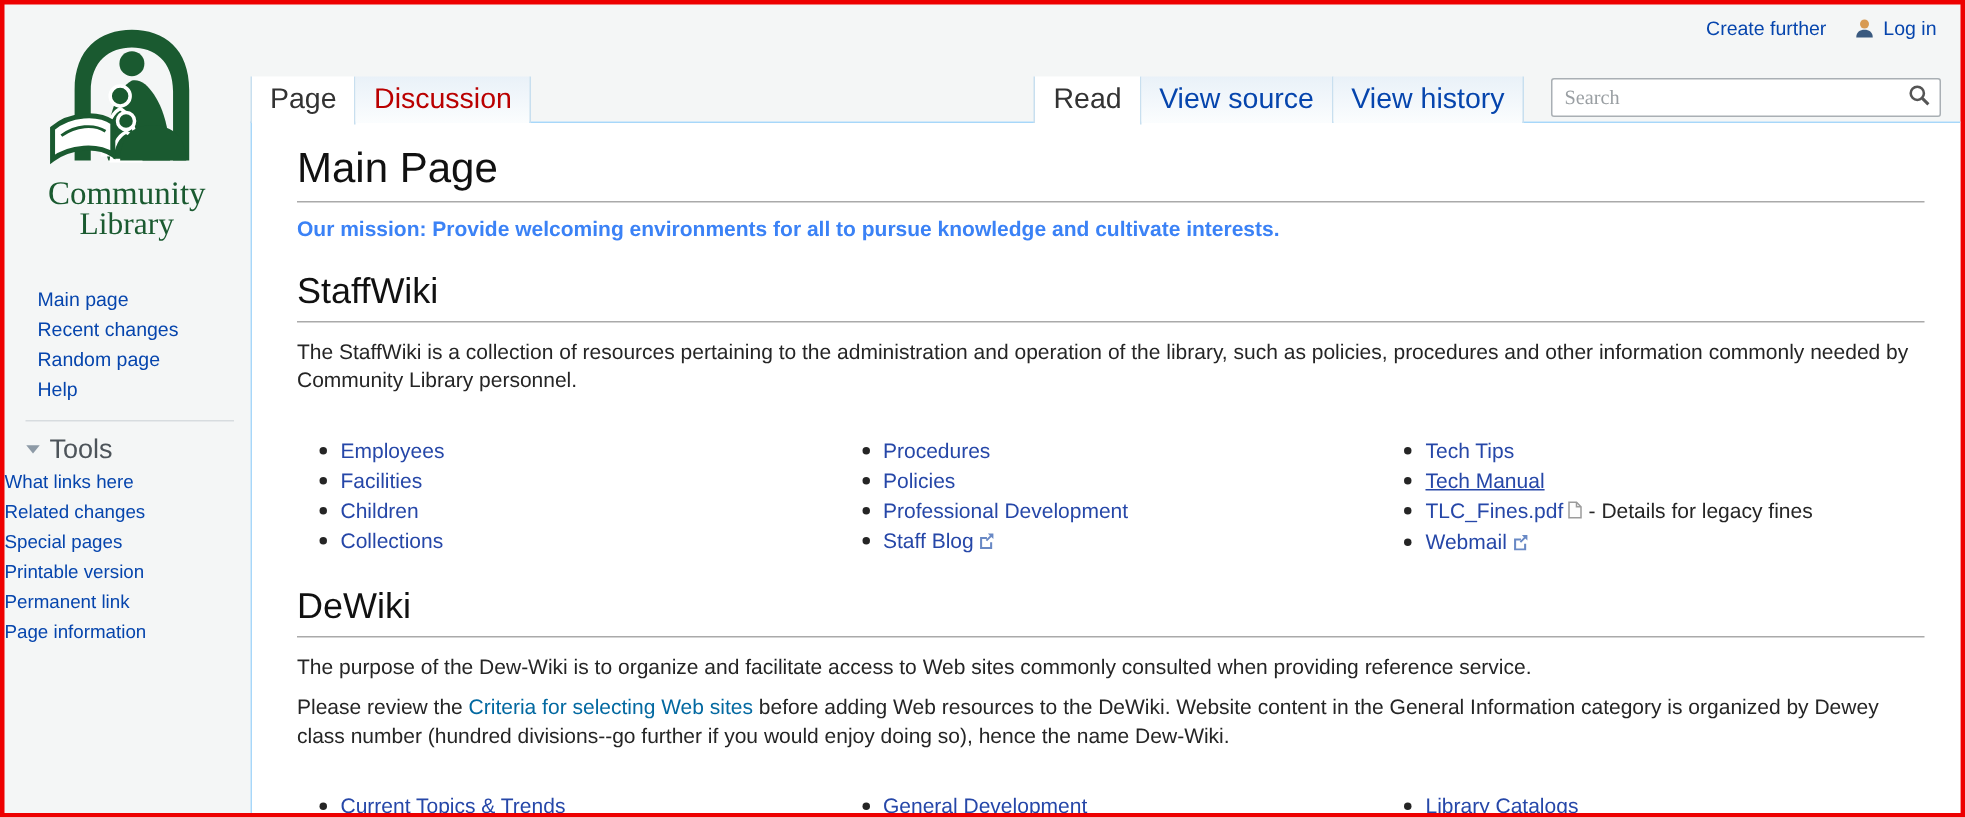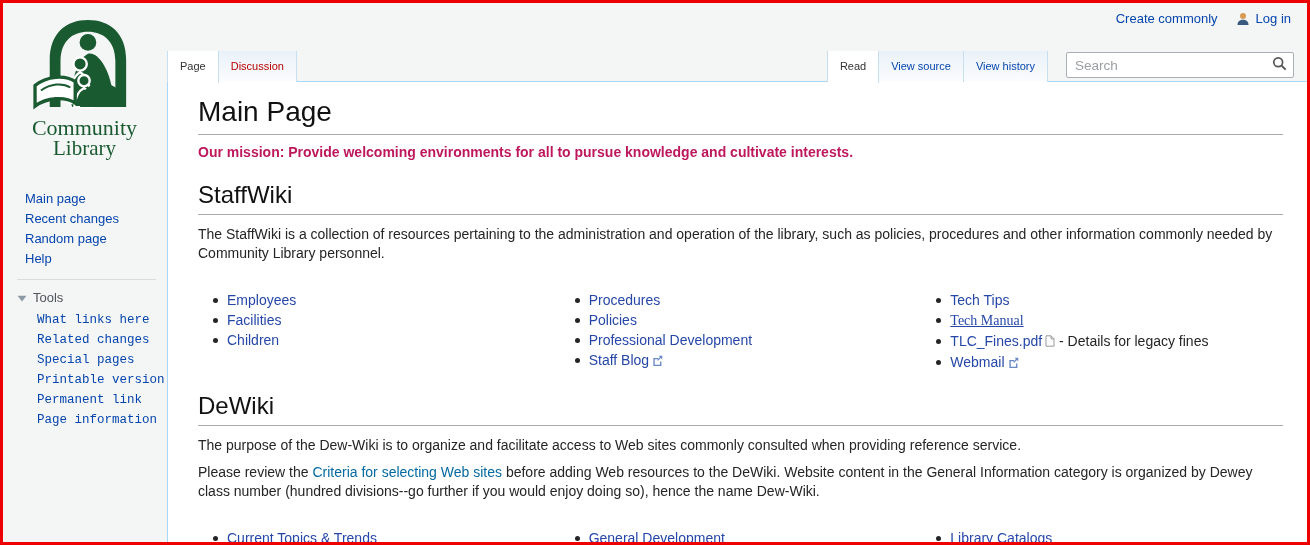--- a/index.html
+++ b/index.html
@@ -27,44 +27,44 @@
   
   .sidebar { position: absolute; left: 0; top: 0; width: 163px; }
   .logo-box { padding-top: 12px; text-align: center; cursor: pointer; }
   .logo-text { font-family: "Liberation Serif", "DejaVu Serif", serif; color: #1a5a30; line-height: 21px; margin-top: 2px; }
   .logo-text .l1 { font-size: 22px; }
   .logo-text .l2 { font-size: 21px; }
   .side-nav { margin-top: 30px; padding-left: 22px; }
   .side-nav a { display: block; font-size: 13px; line-height: 20px; color: #0645ad; }
   .tools { margin-top: 10px; }
   .tools-divider { border-top: 1px solid #d7dcdf; margin: 6px 10px 8px 14px; }
-  .tools-head { padding-left: 14px; font-size: 13px; color: #4d545a; display: flex; align-items: center; gap: 6px; line-height: 20px; cursor: pointer; }
-  .tools-nav { padding-left: 34px; margin-top: 2px; font-family: Liberation Mono, monospace; }
+  .tools-head { padding-left: 14px; font-size: 18px; color: #4d545a; display: flex; align-items: center; gap: 6px; line-height: 20px; cursor: pointer; }
+  .tools-nav { margin-top: 2px; }
   .tools-nav a { display: block; font-size: 12.5px; line-height: 20px; color: #0645ad; }
 
   
   .tabs-row {
     position: absolute; left: 164px; right: 0; top: 47px; height: 32px;
     display: flex; align-items: flex-end; z-index: 2;
   }
   .tab-group { display: flex; height: 31px; border-left: 1px solid #c8dfef; }
   .tab {
     height: 31px; line-height: 31px; padding: 0 12px;
-    font-size: 11px; white-space: nowrap;
+    font-size: 19px; white-space: nowrap;
     background: linear-gradient(to bottom, #e9f1f8, #fbfdfe);
     border-right: 1px solid #c8dfef;
   }
   .tab.active { background: #fff; margin-bottom: -1px; height: 32px; }
   .tab.active a, .tab.active span { color: #333; }
   .tab a { color: #0645ad; }
   .tab.new a { color: #ba0000; }
   .spacer { flex: 1; }
 
   
-  .search-box { position: relative; width: 228px; margin: 0 13px 0 18px; align-self: flex-start; margin-top: 2px; }
+  .search-box { position: relative; width: 260px; margin: 0 13px 0 18px; align-self: flex-start; margin-top: 2px; font-family: Liberation Serif, serif; }
   .search-box input {
     width: 100%; height: 26px; border: 1px solid #a9afb4; border-radius: 2px;
     padding: 0 30px 0 8px; font-size: 13.5px; font-family: inherit; color: #333;
     outline: none; background: #fff;
   }
   .search-box input::placeholder { color: #9a9fa3; }
   .search-btn {
     position: absolute; right: 2px; top: 2px; width: 26px; height: 22px;
     border: none; background: transparent; cursor: pointer; padding: 2px 4px;
   }
@@ -74,46 +74,46 @@
     position: absolute; left: 164px; top: 78px; right: 0; bottom: 0;
     background: #fff;
     border-top: 1px solid #a7d7f9; border-left: 1px solid #a7d7f9;
     padding: 14px 24px 0 30px;
     z-index: 1;
   }
   h1.page-title {
     margin: 0; font-size: 28px; font-weight: normal; color: #111;
     padding-bottom: 6px; border-bottom: 1px solid #aaa;
   }
-  .mission { font-size: 14px; font-weight: bold; color: #be185d; margin: 15px 0 6px; }
+  .mission { font-size: 14px; font-weight: bold; color: #3b82f6; margin: 15px 0 6px; }
   h2.section-heading {
     font-size: 24px; font-weight: normal; color: #111;
     margin: 19px 0 10px; padding-bottom: 5px; border-bottom: 1px solid #aaa;
   }
   .content p { font-size: 14px; line-height: 19px; margin: 8px 0; }
   .content p a { color: #0369a1; text-align: center; }
   .cols { display: grid; grid-template-columns: 1fr 1fr 1fr; margin: 27px 0 4px; }
   .cols ul { list-style: none; margin: 0; padding: 0 0 0 15px; }
   .cols li { font-size: 14px; line-height: 20px; position: relative; padding-left: 14px; }
   .cols li::before {
     content: ""; position: absolute; left: 0; top: 8px;
     width: 5px; height: 5px; border-radius: 50%; background: #252525;
   }
   .cols li a { color: #2647a8; }
-  .cols li a.u { text-decoration: underline; font-family: Liberation Serif, serif; }
+  .cols li a.u { text-decoration: underline; }
   .suffix { color: #252525; }
   .inline-icon { display: inline-block; vertical-align: -1px; margin-left: 3px; }
 </style>
 </head>
 <body>
 
 <div class="page">
 
   <div class="personal-bar">
-    <a>Create commonly</a>
+    <a>Create further</a>
     <span class="person-icon">
       <svg width="14" height="14" viewBox="0 0 14 14">
         <circle cx="7" cy="4" r="3" fill="#d89b53"></circle>
         <path d="M1.5,13 C1.5,9.3 4,7.8 7,7.8 C10,7.8 12.5,9.3 12.5,13 Z" fill="#39597f"></path>
       </svg>
     </span>
     <a>Log in</a>
   </div>
 
   <aside class="sidebar">
@@ -203,20 +203,21 @@
     <p class="mission">Our mission: Provide welcoming environments for all to pursue knowledge and cultivate interests.</p>
 
     <h2 class="section-heading">StaffWiki</h2>
     <p>The StaffWiki is a collection of resources pertaining to the administration and operation of the library, such as policies, procedures and other information commonly needed by Community Library personnel.</p>
 
     <div class="cols">
       <ul>
         <li><a>Employees</a></li>
         <li><a>Facilities</a></li>
         <li><a>Children</a></li>
+        <li><a>Collections</a></li>
       </ul>
       <ul>
         <li><a>Procedures</a></li>
         <li><a>Policies</a></li>
         <li><a>Professional Development</a></li>
         <li>
           <a>Staff Blog</a><span class="inline-icon"><svg width="11" height="11" viewBox="0 0 12 12">
                 <path d="M1.5 3.2 h5 v1.5 h-3.5 v5.8 h5.8 v-3.5 h1.5 v5 h-8.8 z" fill="#6989c5"></path>
                 <path d="M7.2 0.8 h4 v4 L9.7 3.3 6.6 6.4 5.6 5.4 8.7 2.3 Z" fill="#6989c5"></path>
               </svg></span>

